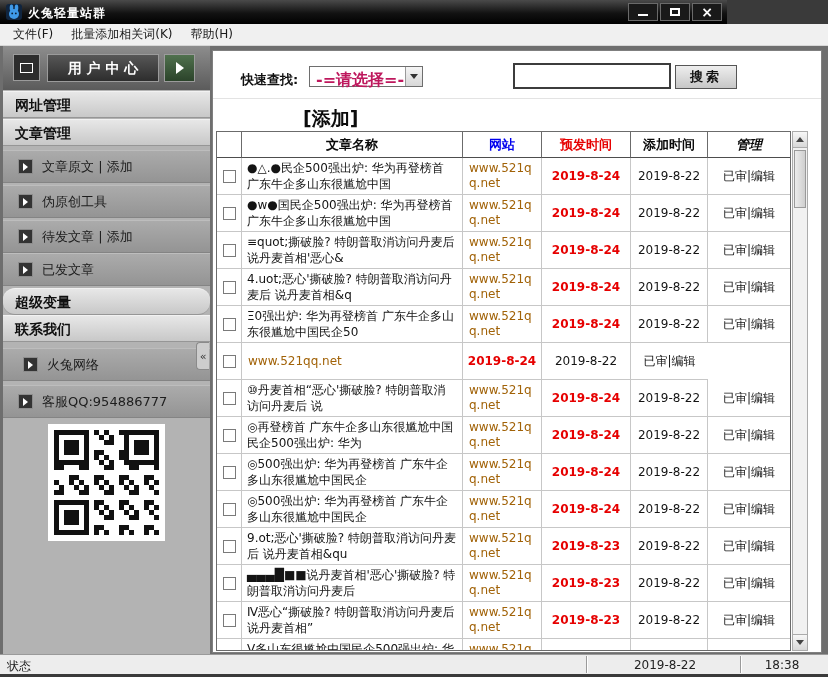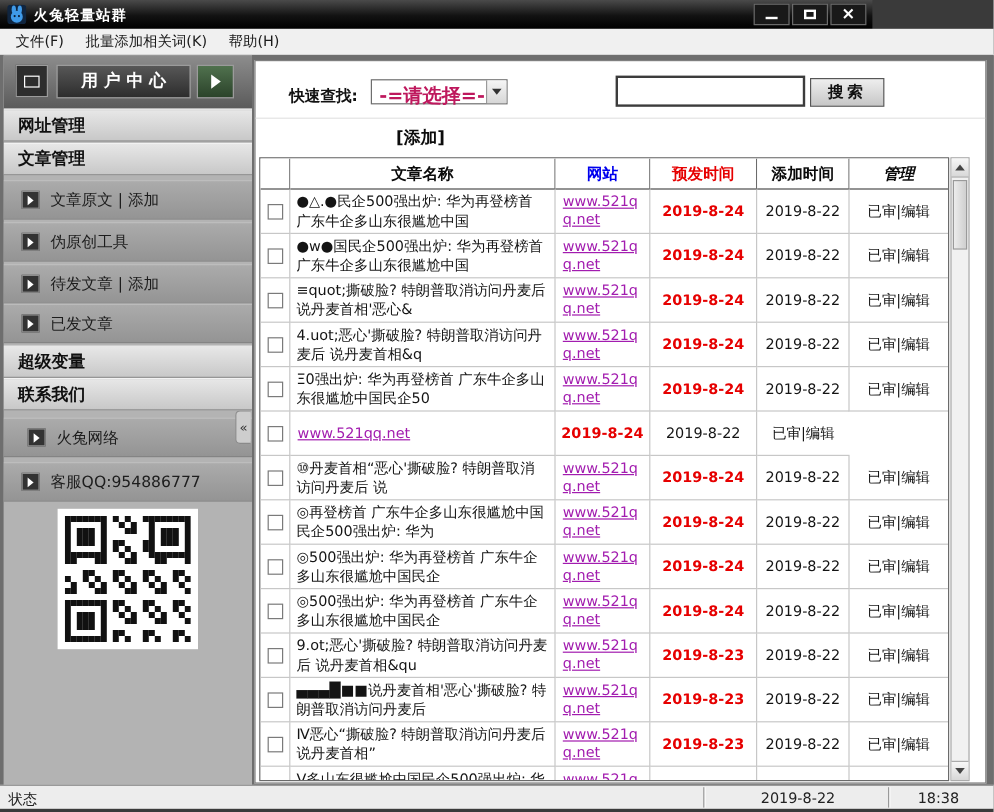--- a/index.html
+++ b/index.html
@@ -59,37 +59,37 @@
   .qf-select .sel-text{position:absolute;left:6px;top:3px;font-size:16px;color:#be185d;font-weight:bold;}
   .qf-select .sel-arrow{position:absolute;right:0;top:0;width:17px;height:19px;background:linear-gradient(#f5f5f5,#d7d7d7);
                         border-left:1px solid #9a9a9a;display:flex;align-items:center;justify-content:center;}
   .qf-select .sel-arrow i{display:block;width:0;height:0;border-top:5px solid #333;border-left:4px solid transparent;border-right:4px solid transparent;}
   .search-input{left:300px;top:12px;width:158px;height:26px;border:2px solid #3c3c3c;background:#fff;font-size:13px;padding:0 5px;outline:none;}
   .search-btn{left:462px;top:14px;width:62px;height:24px;background:linear-gradient(#eee,#c7c7c7);
               border:1px solid #565656;font-size:13px;font-weight:bold;color:#111;cursor:pointer;
               display:flex;align-items:center;justify-content:center;letter-spacing:3px;}
   .toolbar-line{left:0;top:47px;width:608px;height:1px;background:#e3e3e3;}
   .list-title{left:28px;top:55px;font-size:14px;font-weight:bold;color:#0c0c0c;margin-top:42px;}
-  .add-link{left:117px;top:55px;font-size:14px;font-weight:bold;color:#0c0c0c;cursor:pointer;}
+  .add-link{left:90px;top:55px;font-size:19px;font-weight:bold;color:#0c0c0c;cursor:pointer;}
 
   
   .table{left:3px;top:80px;width:575px;height:520px;border:1px solid #6b6b6b;overflow:hidden;background:#fff;}
   .thead,.trow{display:grid;grid-template-columns:25px 221px 79px 89px 77px 82px;}
   .thead{height:26px;}
   .th{display:flex;align-items:center;justify-content:center;font-size:13px;font-weight:bold;
       border-right:1px solid #6b6b6b;border-bottom:1px solid #4d4d4d;background:#fff;color:#0a0a0a;}
   .th:last-child{border-right:none;font-style:italic;}
   .th-site{color:#0000ee;}
   .th-publish{color:#e60000;}
   .trow{height:37px;}
   .td{display:flex;align-items:center;justify-content:center;font-size:12px;color:#141414;
       border-right:1px solid #c7c7c7;border-bottom:1px solid #c7c7c7;overflow:hidden;}
   .td:last-child{border-right:none;}
   .td-name{justify-content:flex-start;text-align:left;padding:1px 5px;line-height:16px;}
-  .td-site{justify-content:flex-start;text-align:left;padding:0 6px;color:#a21caf;word-break:break-all;line-height:15px;cursor:pointer;text-decoration:underline;}
+  .td-site{justify-content:flex-start;text-align:left;padding:0 6px;color:#a16207;word-break:break-all;line-height:15px;cursor:pointer;}
   .td-publish{color:#e60000;font-weight:bold;}
   .td-manage{cursor:pointer;}
   .checkbox{width:13px;height:13px;background:#fff;border:1px solid #7a7a7a;display:block;cursor:pointer;}
 
   
   .vscroll{left:579px;top:80px;width:16px;height:520px;background:#f1f1f1;border:1px solid #ababab;}
   .sc-btn{position:absolute;left:0;width:14px;height:16px;background:linear-gradient(#f7f7f7,#d8d8d8);
           display:flex;align-items:center;justify-content:center;cursor:pointer;}
   .sc-up{top:0;border-bottom:1px solid #ababab;}
   .sc-down{bottom:0;border-top:1px solid #ababab;}
@@ -173,21 +173,21 @@
       </span>
     <span>待发文章 | 添加</span>
   </div>
   <div class="side-item" style="top:207px;">
     <span class="item-icon">
         <i></i>
       </span>
     <span>已发文章</span>
   </div>
 
-  <div class="side-sec" style="top:242px;">超级变量</div>
+  <div class="side-sec" style="top:242px;border-radius:12px;">超级变量</div>
   <div class="side-sec" style="top:269px;">联系我们</div>
 
   <div class="side-item" style="top:302px;padding-left:20px;">
     <span class="item-icon">
         <i></i>
       </span>
     <span>火兔网络</span>
   </div>
   <div class="side-item" style="top:339px;">
     <span class="item-icon">

